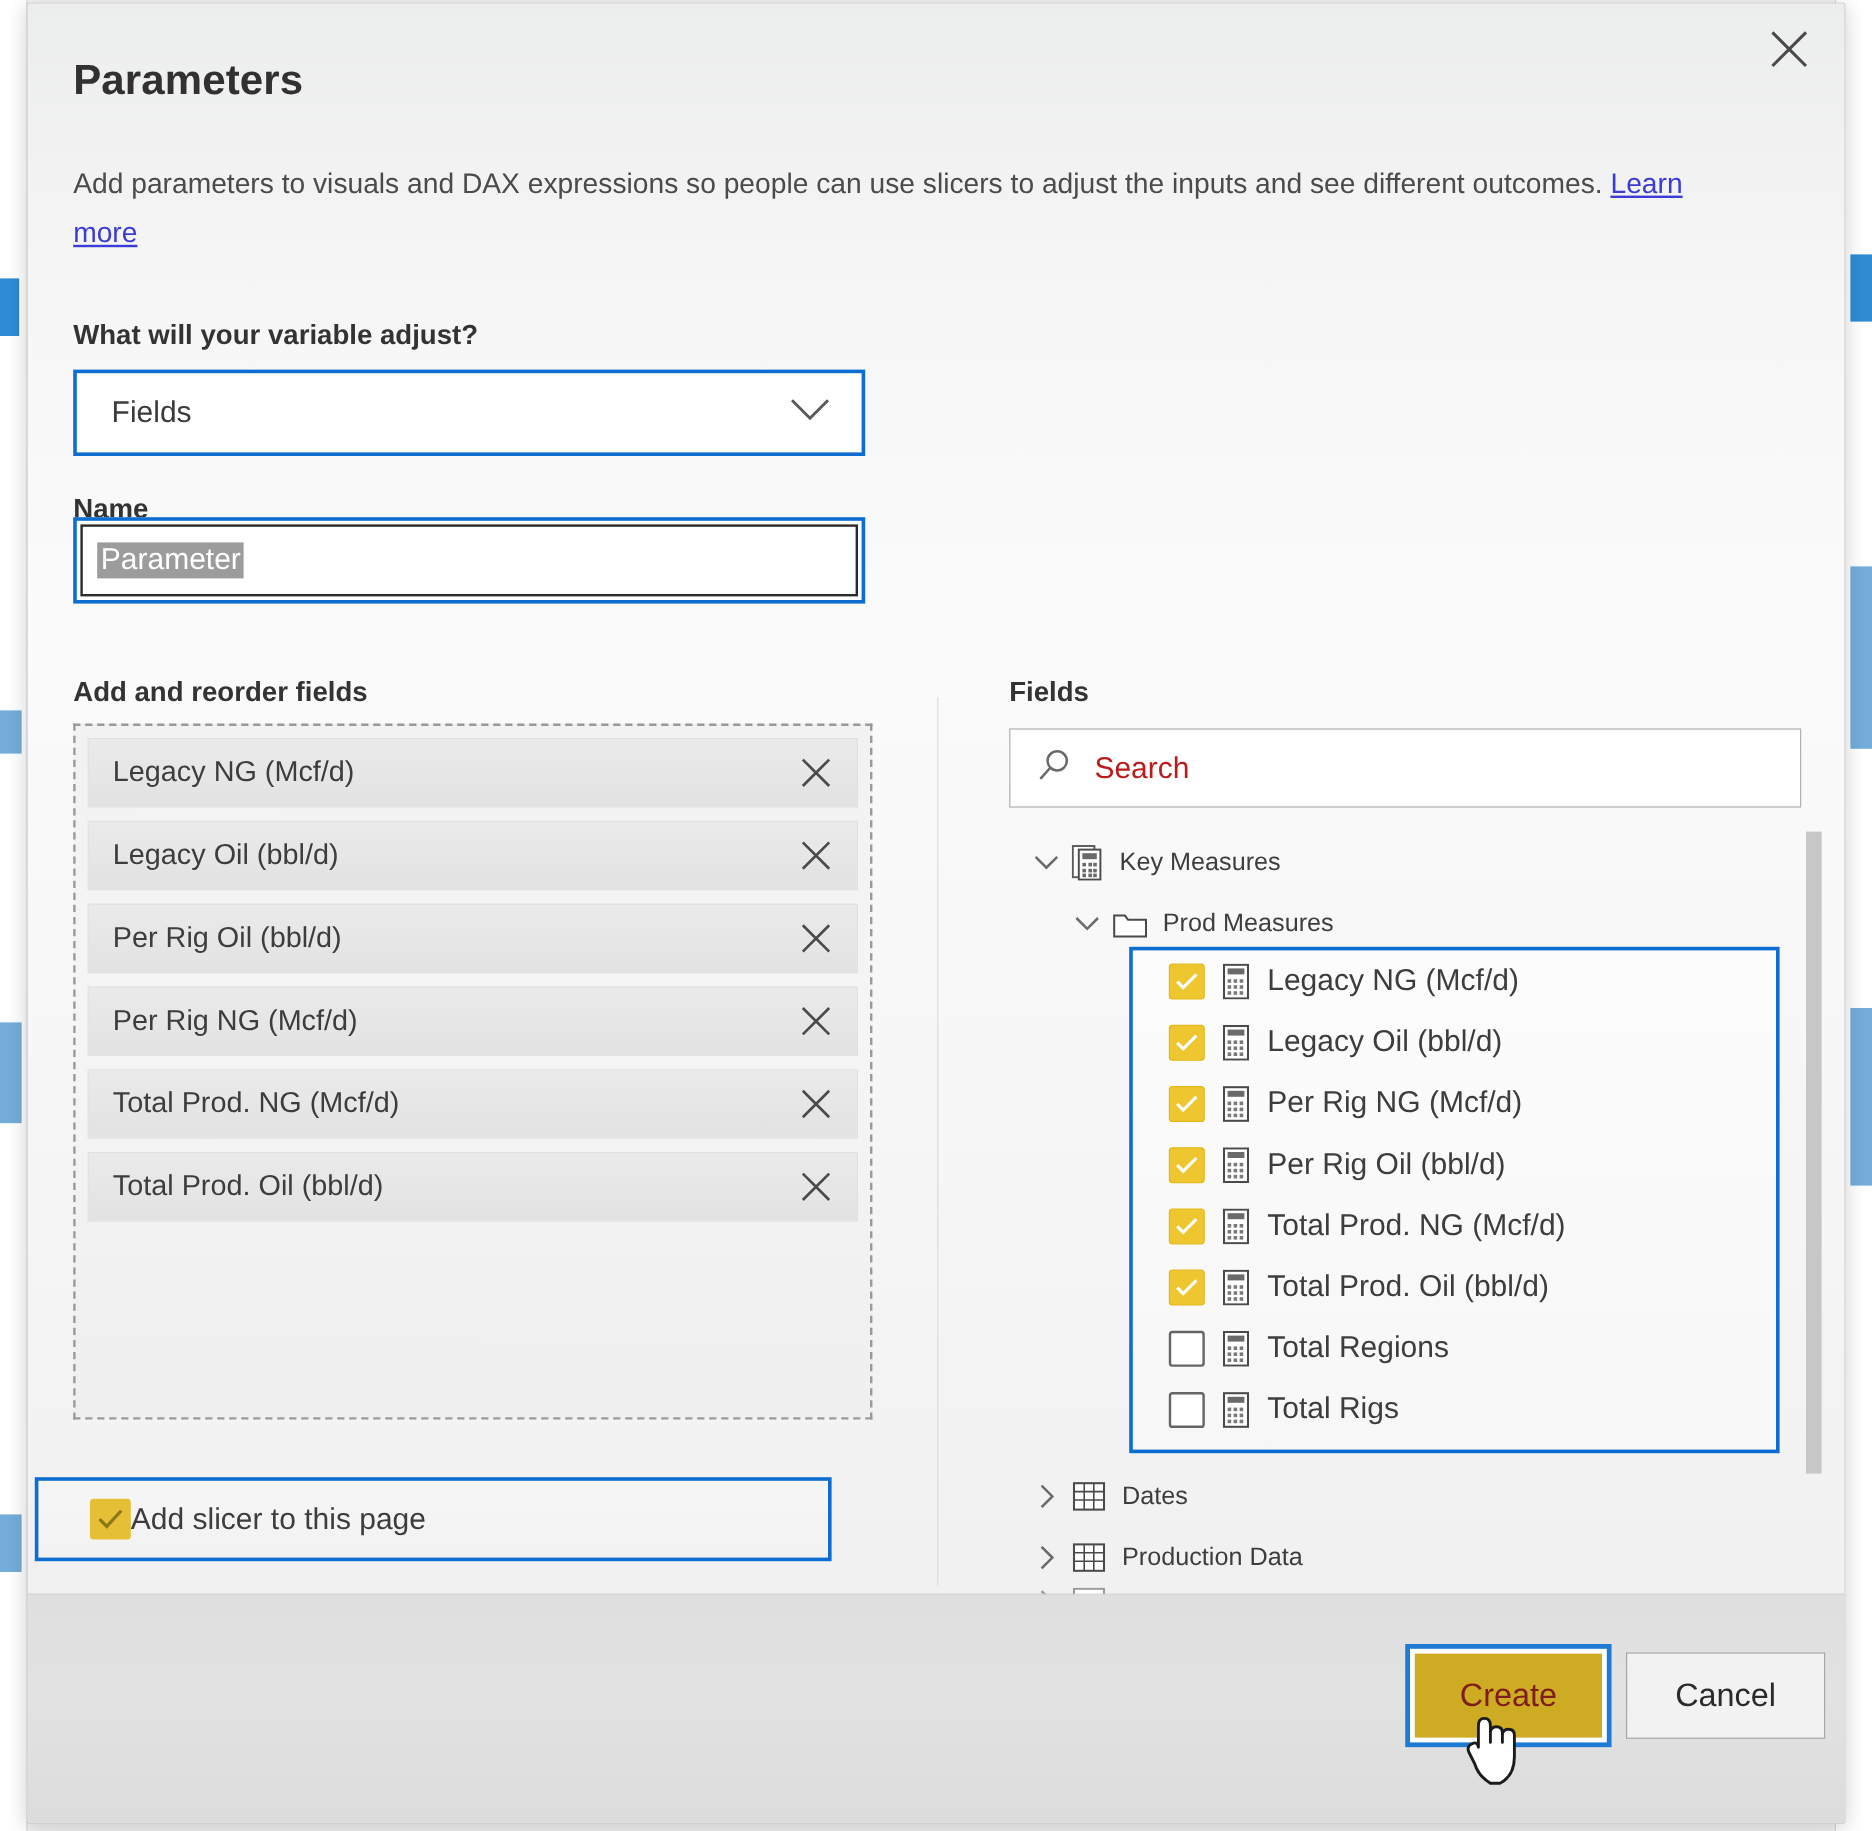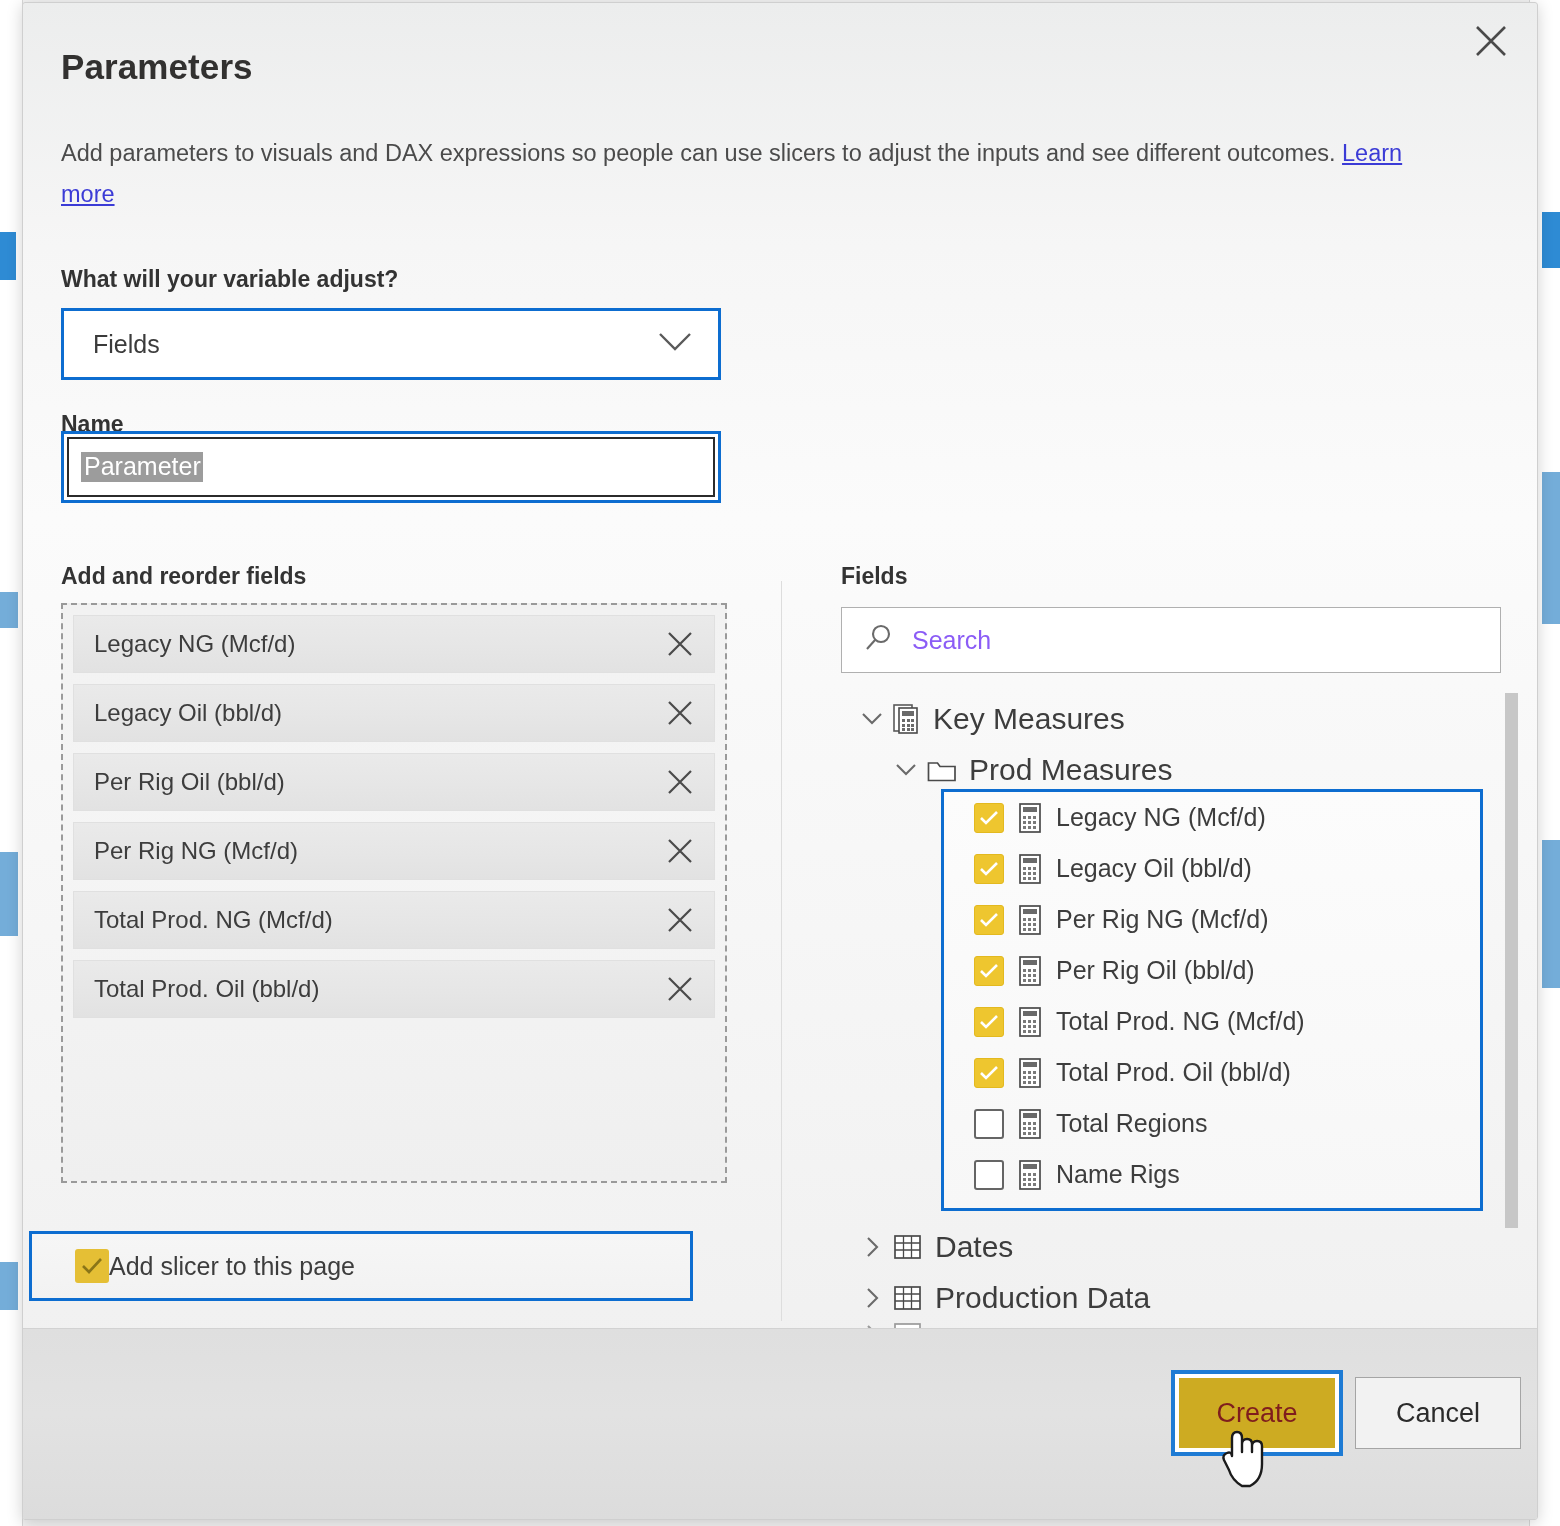--- a/index.html
+++ b/index.html
@@ -251,21 +251,21 @@
     border: 1px solid #b0b0b0;
     box-sizing: border-box;
     display: flex;
     align-items: center;
     cursor: text;
   }
   #search-icon { margin-left: 22px; display: block; }
   #fields-search-placeholder {
     margin-left: 18px;
     font-size: 25px;
-    color: #8b5cf6;
+    color: #b91c1c;
   }
 
   #fields-tree {
     position: absolute;
     left: 818px;
     top: 690px;
     width: 680px;
     height: 630px;
   }
   .tree-row {
@@ -282,21 +282,21 @@
     flex: 0 0 auto;
   }
   .tree-icon {
     margin-left: 8px;
     display: flex;
     align-items: center;
     flex: 0 0 auto;
   }
   .tree-label {
     margin-left: 12px;
-    font-size: 30px;
+    font-size: 21px;
     color: #3d3d3d;
     white-space: nowrap;
   }
 
   #measure-group-ring {
     position: absolute;
     left: 100px;
     top: 96px;
     width: 542px;
     height: 422px;
@@ -775,21 +775,21 @@
                 <rect x="15" y="13" width="3" height="3"></rect>
                 <rect x="5" y="18" width="3" height="3"></rect>
                 <rect x="10" y="18" width="3" height="3"></rect>
                 <rect x="15" y="18" width="3" height="3"></rect>
                 <rect x="5" y="23" width="3" height="3"></rect>
                 <rect x="10" y="23" width="3" height="3"></rect>
                 <rect x="15" y="23" width="3" height="3"></rect>
               </g>
           </svg>
         </span>
-        <span class="measure-label">Name Rigs</span>
+        <span class="measure-label">Total Rigs</span>
       </div>
 
     </div>
 
     <div id="tree-tables">
       <div class="table-row">
         <span class="tree-chevron">
           <svg width="18" height="24" viewBox="0 0 18 24">
               <path d="M5 3 L14 12 L5 21" stroke="#6a6a6a" stroke-width="2.1" fill="none"></path>
             </svg>

